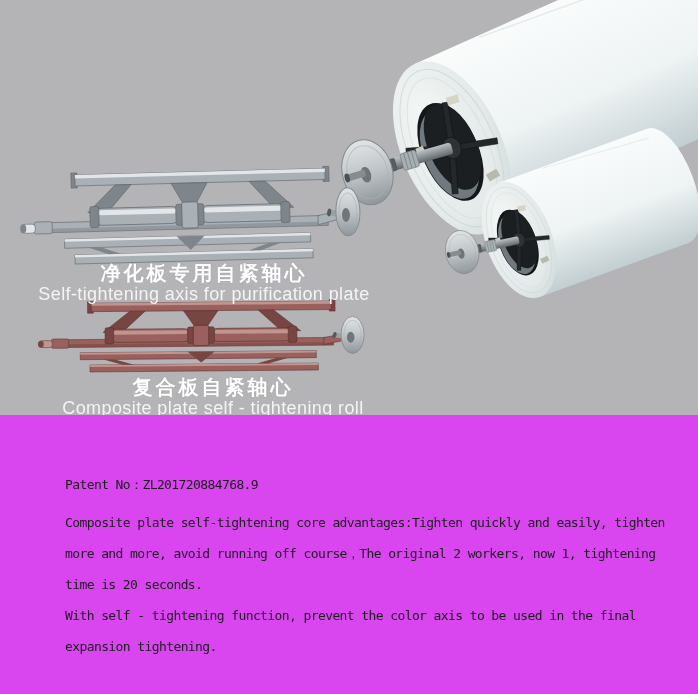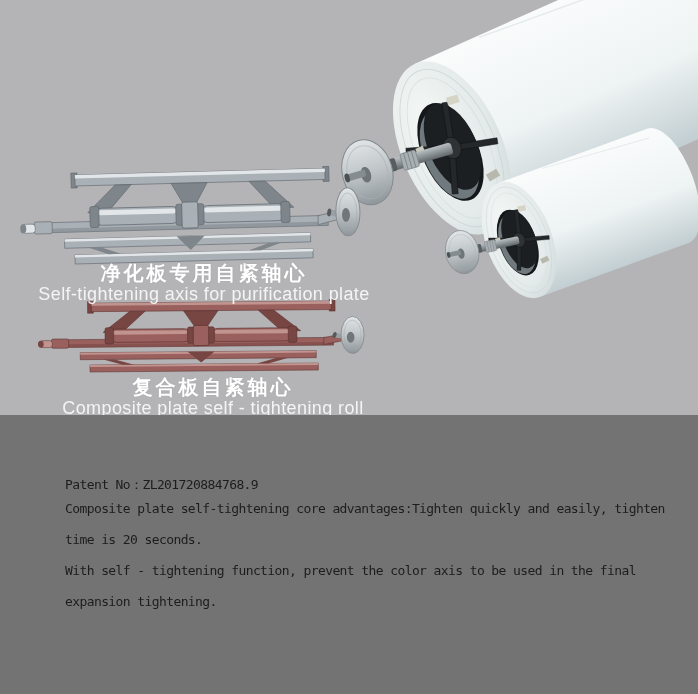--- a/index.html
+++ b/index.html
@@ -1,17 +1,17 @@
 <!DOCTYPE html>
 <html><head>
 <meta charset="utf-8">
 <style>
   html,body { margin:0; padding:0; }
   .page {
-    position:relative; width:698px; height:694px; background:#737373;
+    position:relative; width:698px; height:694px; background:#d946ef;
     font-family:"Liberation Sans", sans-serif; overflow:hidden;
   }
   .stage {
     position:absolute; left:0; top:0; width:698px; height:415px;
     background:#b4b4b6; overflow:hidden;
   }
   .scene-svg { position:absolute; left:0; top:0; }
 
   .m-silver { --hi:#e2e6e9; --mid:#a9b0b6; --dark:#7e858b; --edge:#5c636a; }
   .m-red    { --hi:#c19490; --mid:#99605d; --dark:#774542; --edge:#572f2d; }
@@ -27,21 +27,21 @@
     font-size:18px; font-weight:normal; letter-spacing:0.4px; line-height:14px;
     margin-top:3px; color:#f4f4f4;
   }
 
   .desc {
     position:absolute; left:65px; top:478px; width:620px;
     font-family:"DejaVu Sans Mono","Liberation Mono", monospace;
     font-size:13px; letter-spacing:-0.6px; color:#1d1d1d; white-space:nowrap;
   }
   .desc .line { line-height:13px; margin-bottom:18px; }
-  .desc .patent { line-height:13px; margin-bottom:11px; }
+  .desc .patent { line-height:13px; margin-bottom:25px; }
 </style>
 </head>
 <body>
 
 <div class="page">
 
   <div class="stage">
 
     <svg class="scene-svg" width="698" height="415" viewBox="0 0 698 415">
       <defs>
@@ -156,18 +156,19 @@
 
     <div class="label label-2">
       <div class="zh">复合板自紧轴心</div>
       <div class="en">Composite plate self - tightening roll</div>
     </div>
   </div>
 
   <div class="desc">
     <div class="patent">Patent No：ZL201720884768.9</div>
     <div class="line">Composite plate self-tightening core advantages:Tighten quickly and easily, tighten</div>
+    <div class="line">more and more, avoid running off course，The original 2 workers, now 1, tightening</div>
     <div class="line">time is 20 seconds.</div>
     <div class="line">With self - tightening function, prevent the color axis to be used in the final</div>
     <div class="line">expansion tightening.</div>
   </div>
 
 </div>
 
 </body></html>

